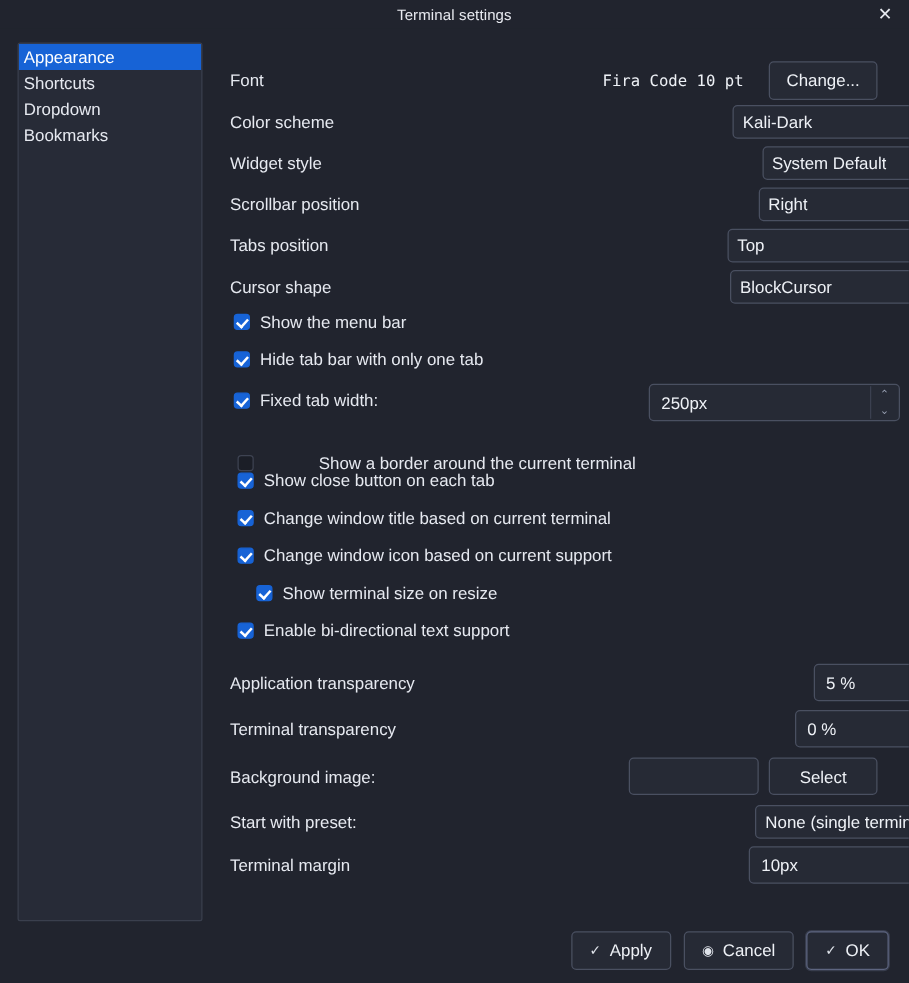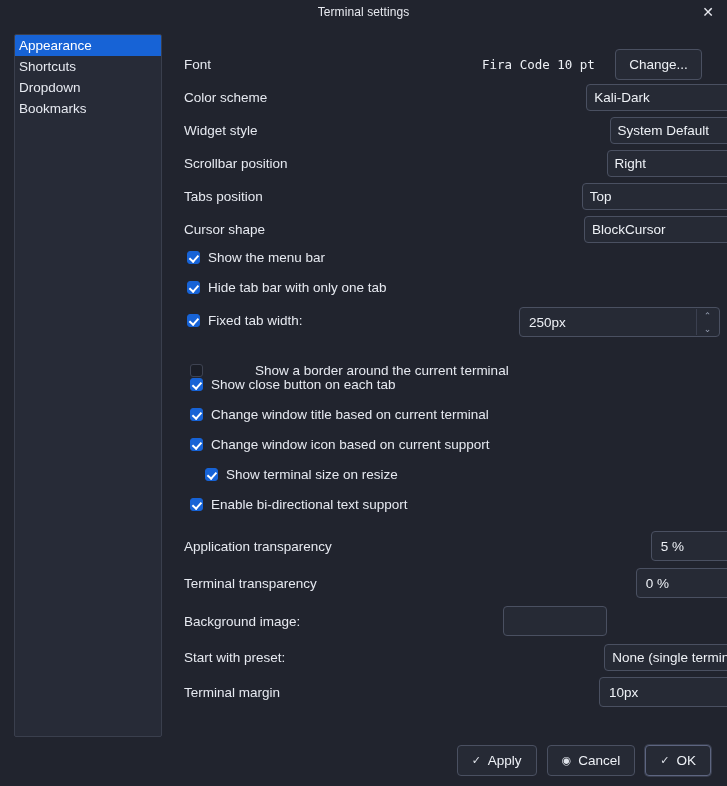--- a/index.html
+++ b/index.html
@@ -398,20 +398,21 @@
       <span class="label">Terminal transparency</span>
       <div class="spin widget-col">
         <span class="val">0 %</span>
 
       </div>
     </div>
 
     <div class="row" style="top:583px; height:30px;">
       <span class="label">Background image:</span>
       <div class="textfield widget-col"></div>
+      <div class="btn" style="position:absolute; left:431px; top:0; width:87px; height:30px;">Select</div>
     </div>
 
     <div class="row" style="top:621px; height:27px;">
       <span class="label">Start with preset:</span>
       <div class="combo widget-col">
         <span class="val">None (single terminal)</span>
 
       </div>
     </div>
 

